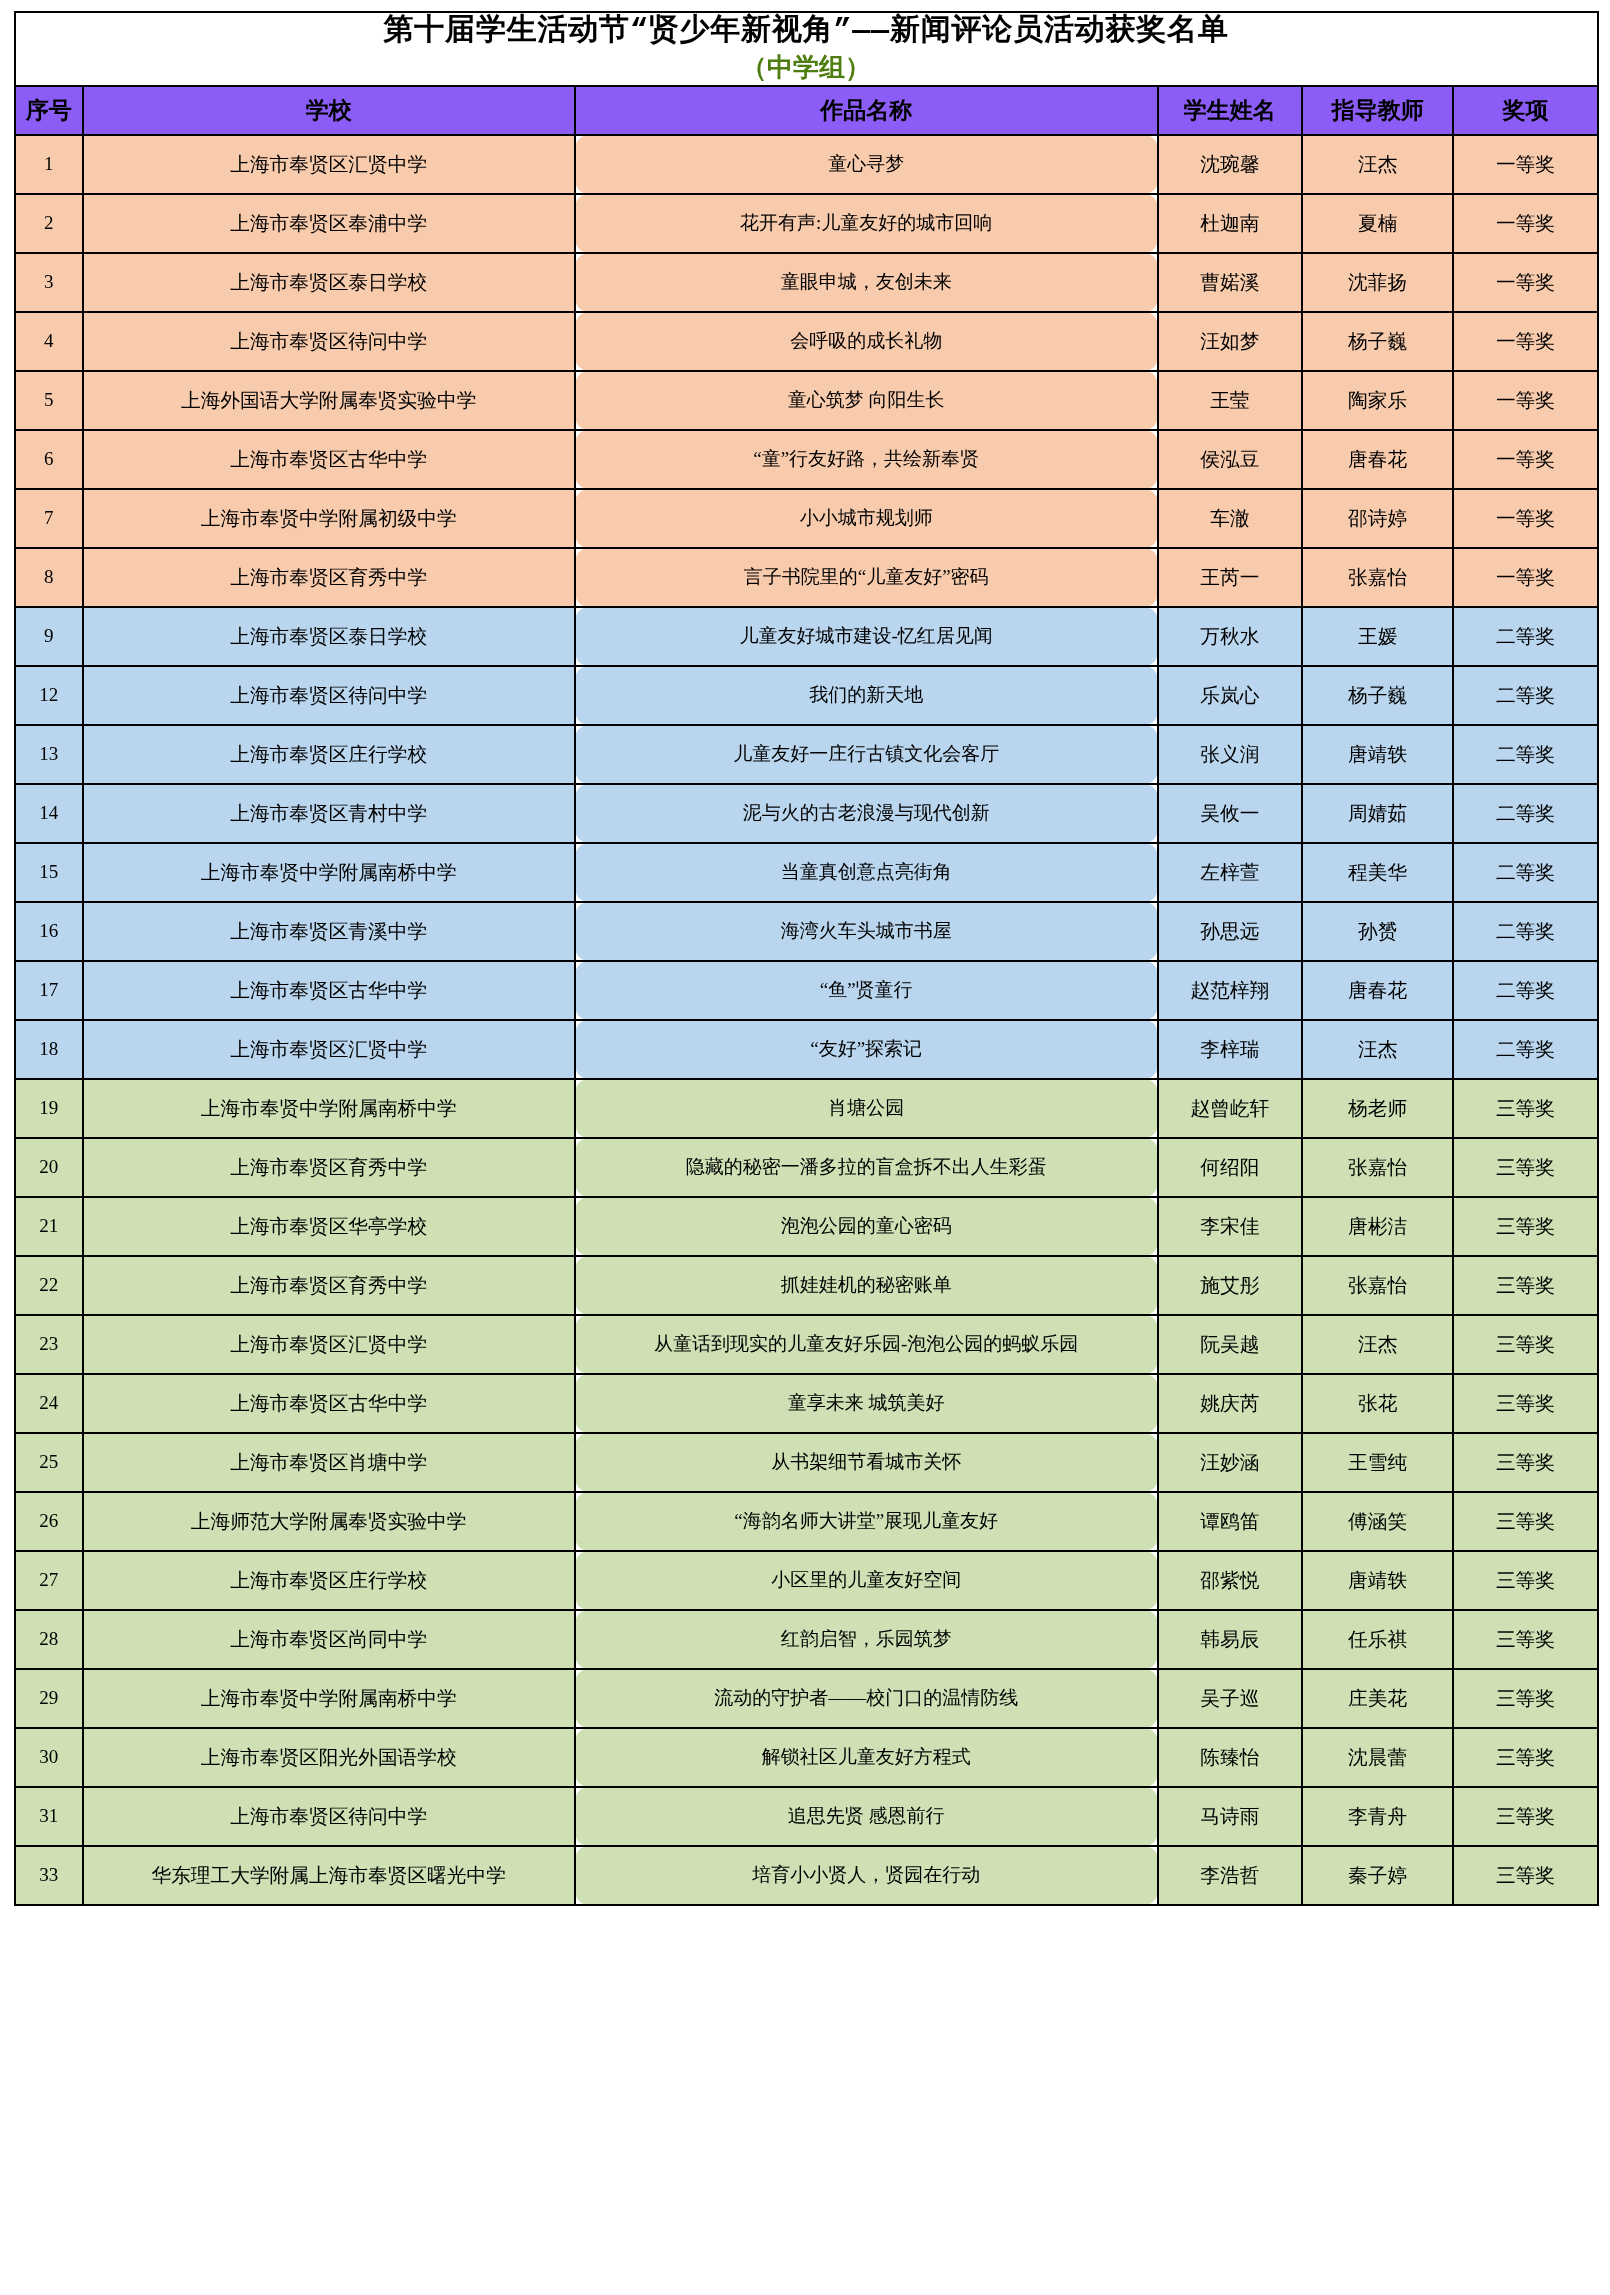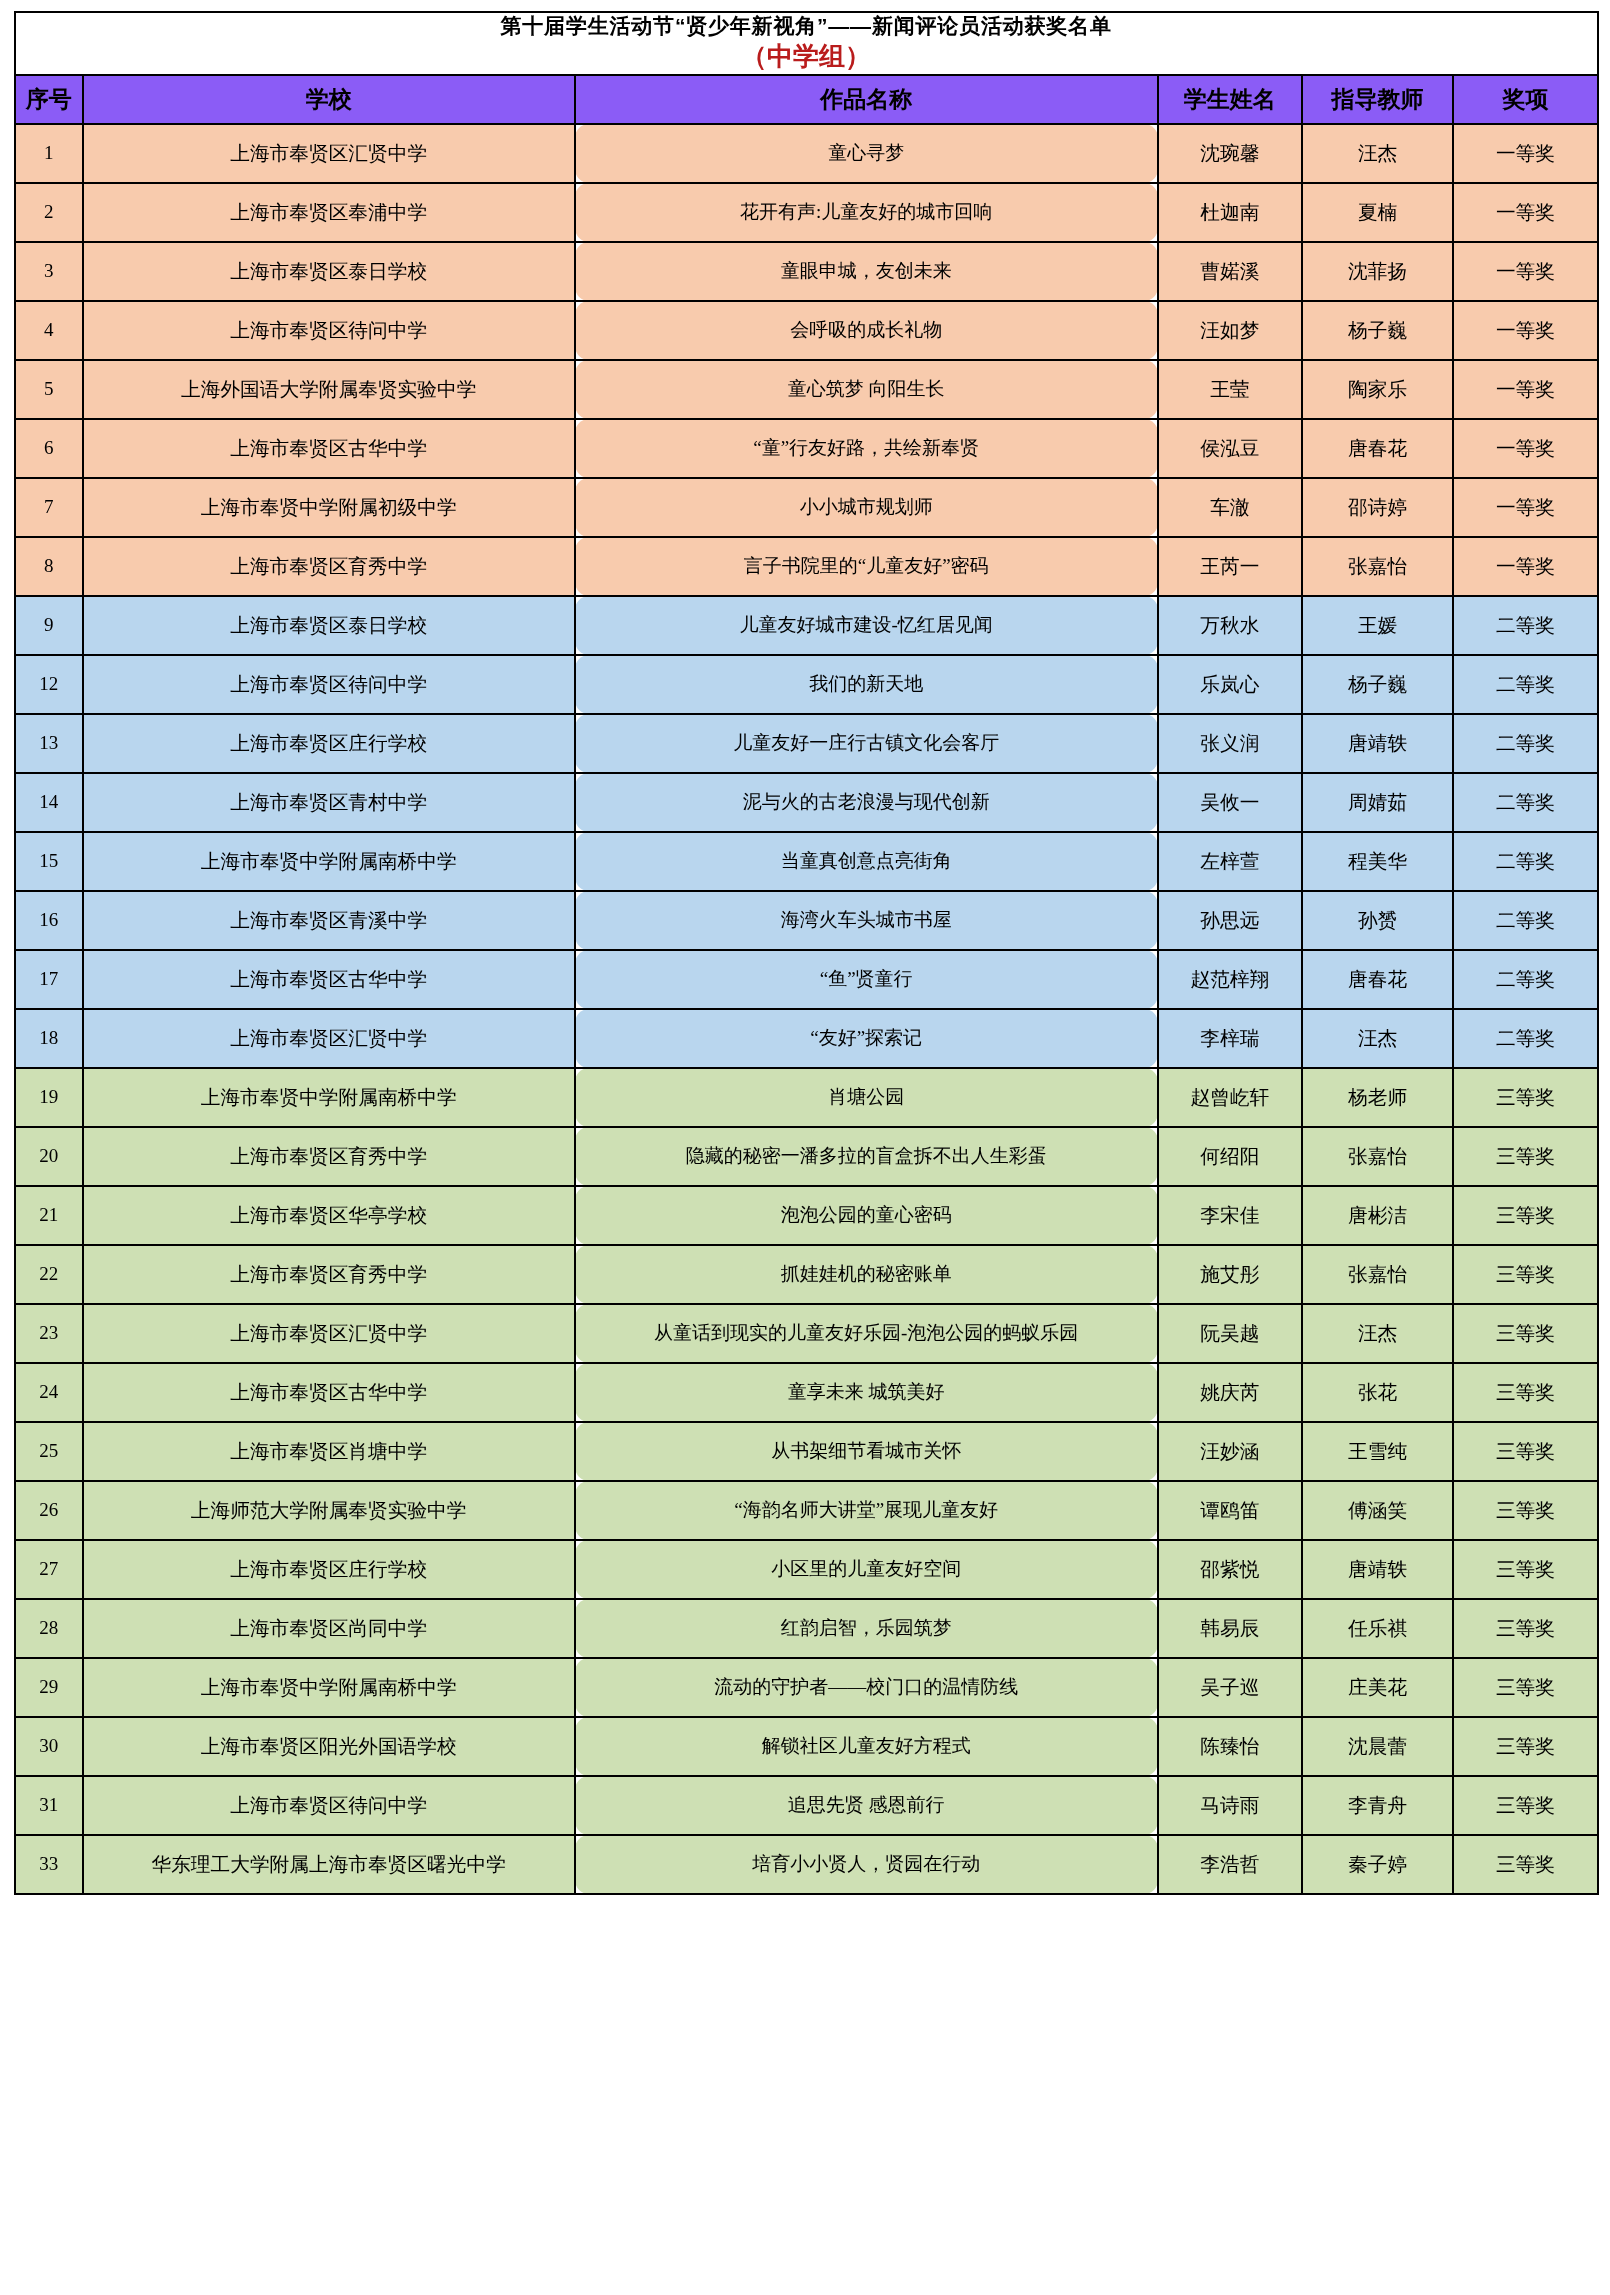--- a/index.html
+++ b/index.html
@@ -34,34 +34,34 @@
     vertical-align: middle;
   }
   
   .title-cell {
     border: 2.3px solid #000000;
     padding: 7.6px 0 10.6px 0;
     background: #ffffff;
     text-align: center;
   }
   .title-main {
-    font-family: Liberation Sans, sans-serif;
-    font-size: 21px;
+    font-family: Liberation Mono, monospace;
+    font-size: 30px;
     font-weight: bold;
     letter-spacing: 0.8px;
     line-height: 1.25;
     color: #000000;
     white-space: nowrap;
   }
   .title-sub {
     font-family: "Liberation Serif", "DejaVu Serif", serif;
     font-size: 26px;
     font-weight: bold;
     line-height: 1.35;
-    color: #b91c1c;
+    color: #4d7c0f;
     white-space: nowrap;
   }
   thead th {
     font-size: 23px;
     font-weight: bold;
     height: 47px;
     background: #8b5cf6;
   }
   tbody td {
     font-size: 19.7px;

